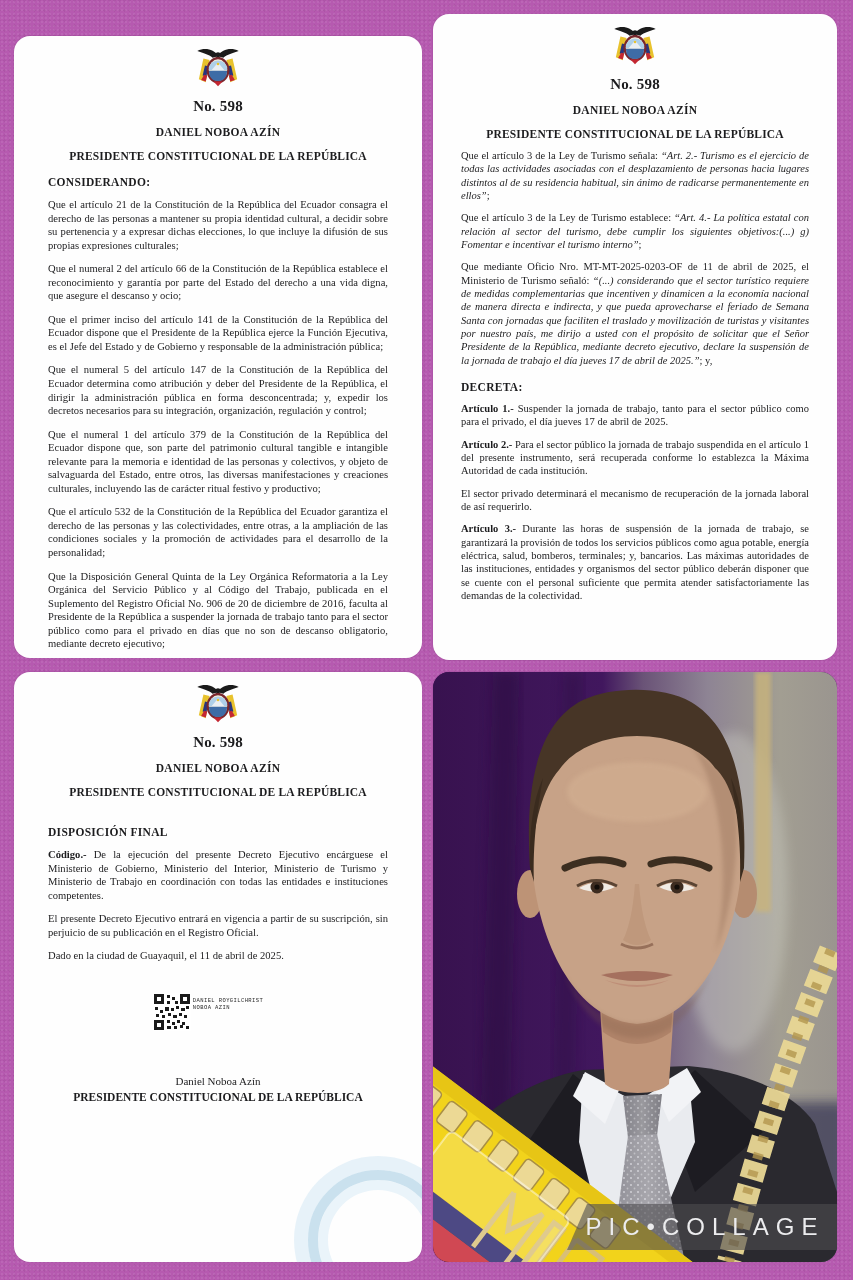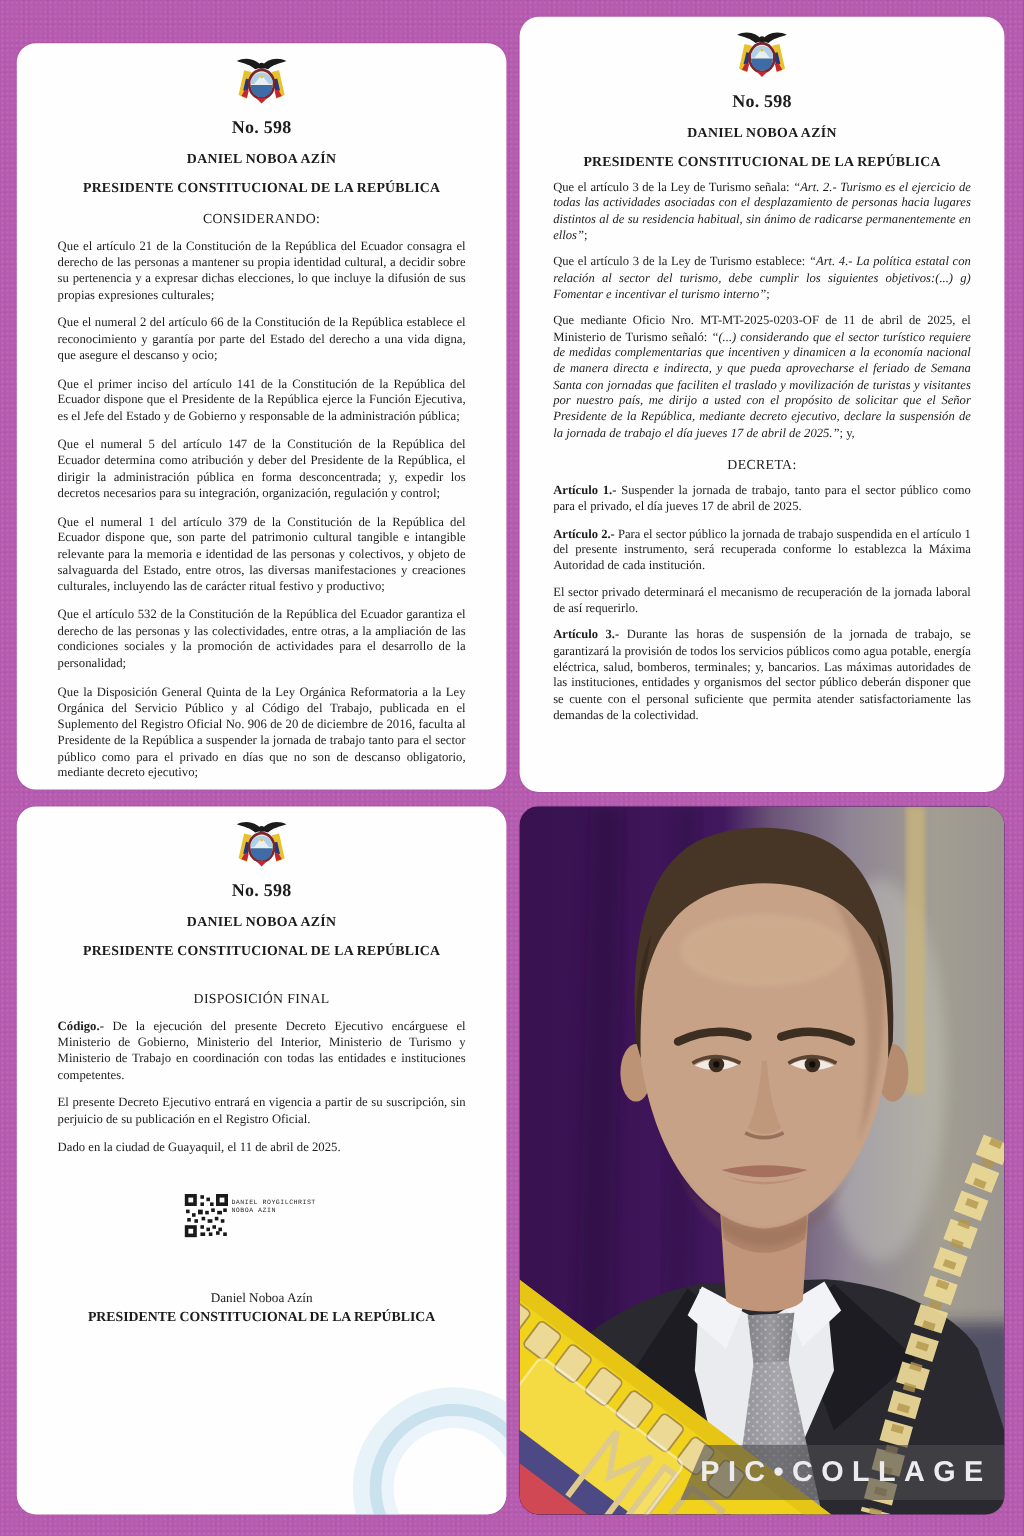--- a/index.html
+++ b/index.html
@@ -25,21 +25,21 @@
   #page3{left:14px;top:672px;width:408px;height:590px;}
   #photo-card{left:433px;top:672px;width:404px;height:590px;background:#3c1457;}
 
   .page-inner{padding:8px 34px 10px 34px;color:#1c1c1e;}
   #page2 .page-inner{padding:8px 28px 10px 28px;}
   .page-header{text-align:center;}
   .seal{width:46px;height:42px;display:inline-block;margin-top:2px;}
   .docno{font-weight:bold;font-size:15px;margin-top:6px;letter-spacing:.2px;}
   .docname{font-weight:bold;font-size:11.5px;margin-top:11px;letter-spacing:.3px;}
   .doctitle{font-weight:bold;font-size:11.5px;margin-top:12px;letter-spacing:.2px;}
-  .section{font-weight:normal;font-size:11.5px;margin-top:14px;text-align:center;letter-spacing:.3px;}
+  .section{font-weight:bold;font-size:11.5px;margin-top:14px;text-align:left;letter-spacing:.3px;}
   #page3 .section{margin-top:28px;}
 
   .page-body{margin-top:4px;}
   .para{
     text-align:justify;font-size:10.6px;line-height:1.28;margin:10px 0 0 0;
   }
   #page2 .para{font-size:10.5px;line-height:1.27;margin-top:9px;}
   .para .em{font-style:italic;}
   .para .lead{font-weight:bold;}
 
@@ -59,21 +59,21 @@
   
   #photo-card svg.scene{position:absolute;left:0;top:0;}
   .pc-band{
     position:absolute;right:0;bottom:12px;width:270px;height:46px;
     background:rgba(78,76,80,.60);
     clip-path:polygon(20px 0, 100% 0, 100% 100%, 0 100%);
     display:flex;align-items:center;justify-content:center;
   }
   .pc-text{
     color:#ececee;font-family:"Liberation Sans", sans-serif;
-    font-weight:bold;font-size:24px;letter-spacing:7px;padding-left:6px;
+    font-weight:normal;font-size:24px;letter-spacing:7px;padding-left:6px;
   }
   .hidden-defs{position:absolute;width:0;height:0;overflow:hidden;}
 </style>
 </head>
 <body>
 
 <svg class="hidden-defs" xmlns="http://www.w3.org/2000/svg">
   <defs>
     <symbol id="seal-sym" viewBox="0 0 60 52">
 

